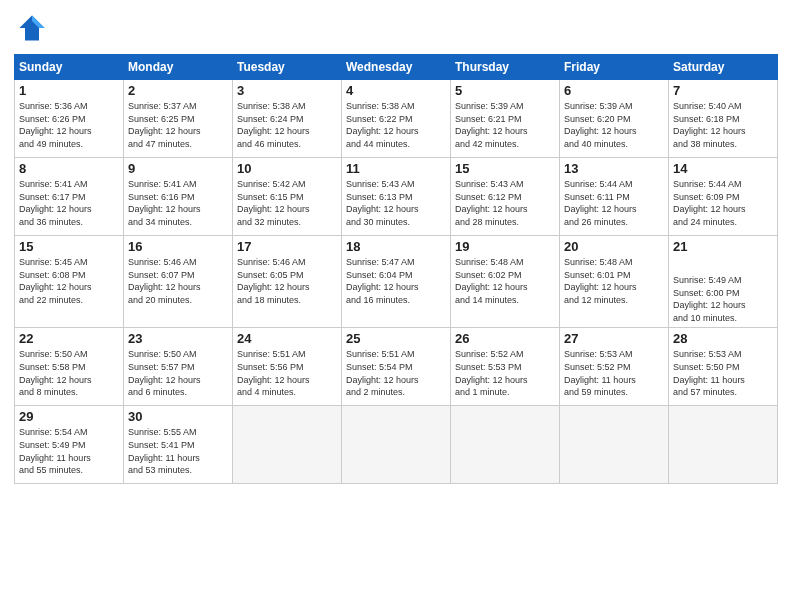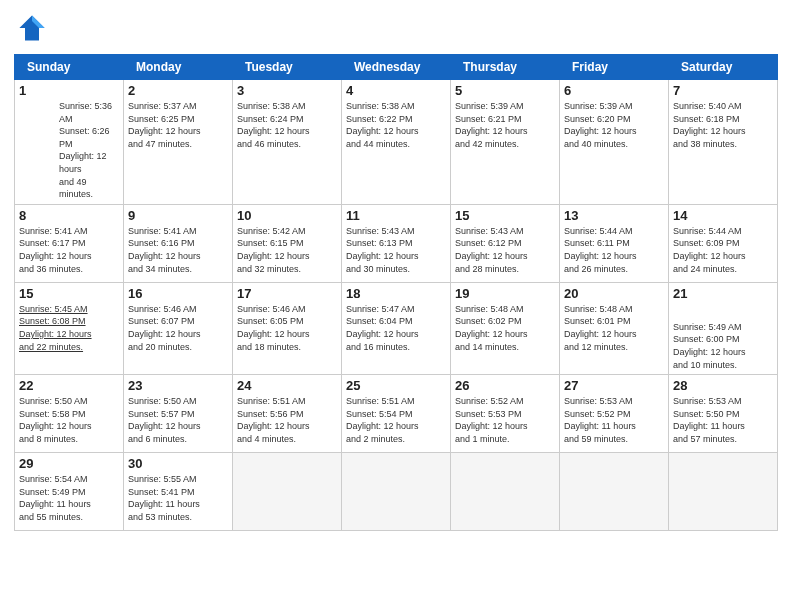--- a/index.html
+++ b/index.html
@@ -54,21 +54,21 @@
     table {
       width: 100%;
       border-collapse: collapse;
       table-layout: fixed;
     }
     th {
       background: #1565c0;
       color: #fff;
       font-size: 12px;
       font-weight: bold;
-      padding: 5px 12px;
+      padding: 5px 4px;
       text-align: left;
       border: 1px solid #1565c0;
     }
     td {
       border: 1px solid #ccc;
       vertical-align: top;
       padding: 3px 4px;
       font-size: 9.5px;
       color: #333;
       height: 78px;
@@ -132,21 +132,21 @@
           <th>Wednesday</th>
           <th>Thursday</th>
           <th>Friday</th>
           <th>Saturday</th>
         </tr>
     </thead>
     <tbody id="cal-body">
     <tr class="row-odd">
           <td>
             <span class="day-num">1</span>
-            <div class="day-info" style="white-space: pre-line; margin-left: 40px;">Sunrise: 5:36 AM
+            <div class="day-info" style="white-space: pre-line;">Sunrise: 5:36 AM
 Sunset: 6:26 PM
 Daylight: 12 hours
 and 49 minutes.</div>
           </td>
           <td>
             <span class="day-num">2</span>
             <div class="day-info" style="white-space: pre-line;">Sunrise: 5:37 AM
 Sunset: 6:25 PM
 Daylight: 12 hours
 and 47 minutes.</div>
@@ -234,21 +234,21 @@
             <span class="day-num">14</span>
             <div class="day-info" style="white-space: pre-line;">Sunrise: 5:44 AM
 Sunset: 6:09 PM
 Daylight: 12 hours
 and 24 minutes.</div>
           </td>
         </tr>
         <tr class="row-odd">
           <td>
             <span class="day-num">15</span>
-            <div class="day-info" style="white-space: pre-line; text-decoration: underline;">Sunrise: 5:45 AM
+            <div class="day-info" style="white-space: pre-line;">Sunrise: 5:45 AM
 Sunset: 6:08 PM
 Daylight: 12 hours
 and 22 minutes.</div>
           </td>
           <td>
             <span class="day-num">16</span>
             <div class="day-info" style="white-space: pre-line;">Sunrise: 5:46 AM
 Sunset: 6:07 PM
 Daylight: 12 hours
 and 20 minutes.</div>

